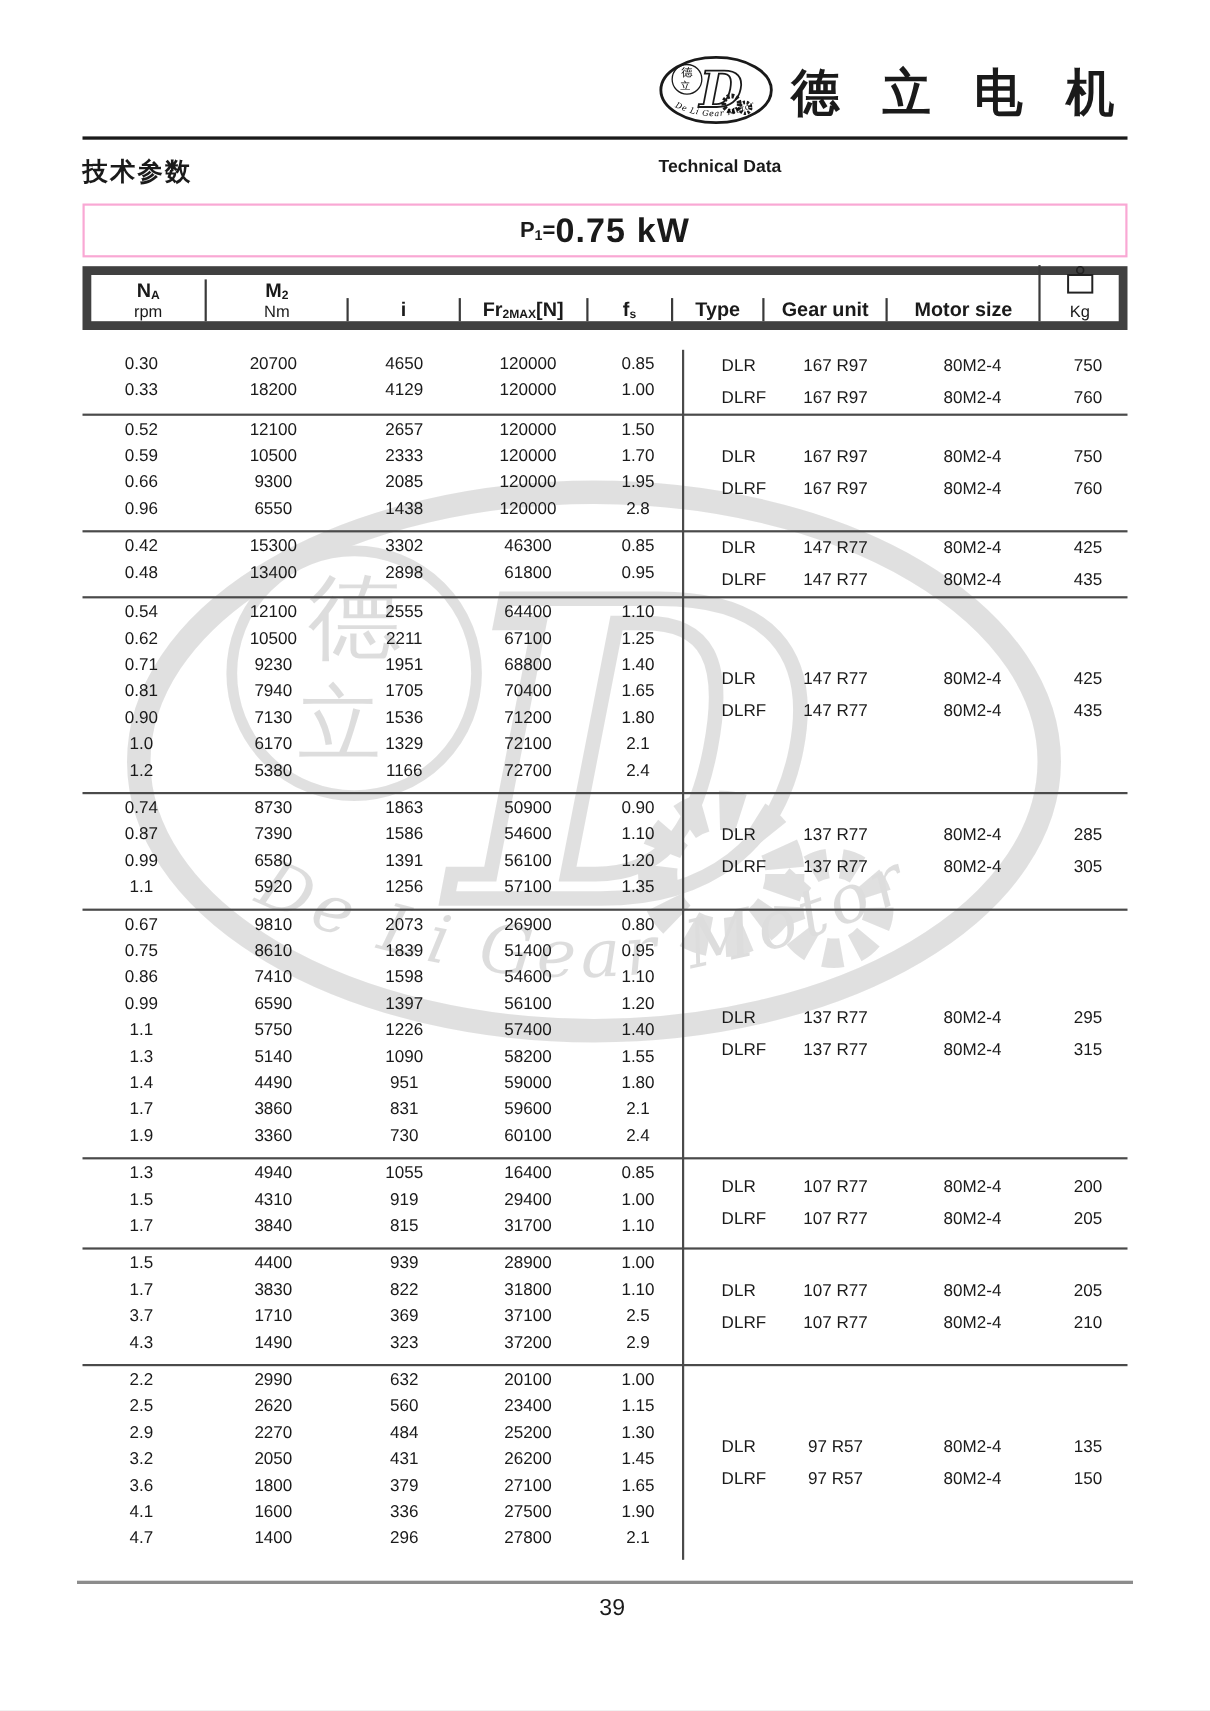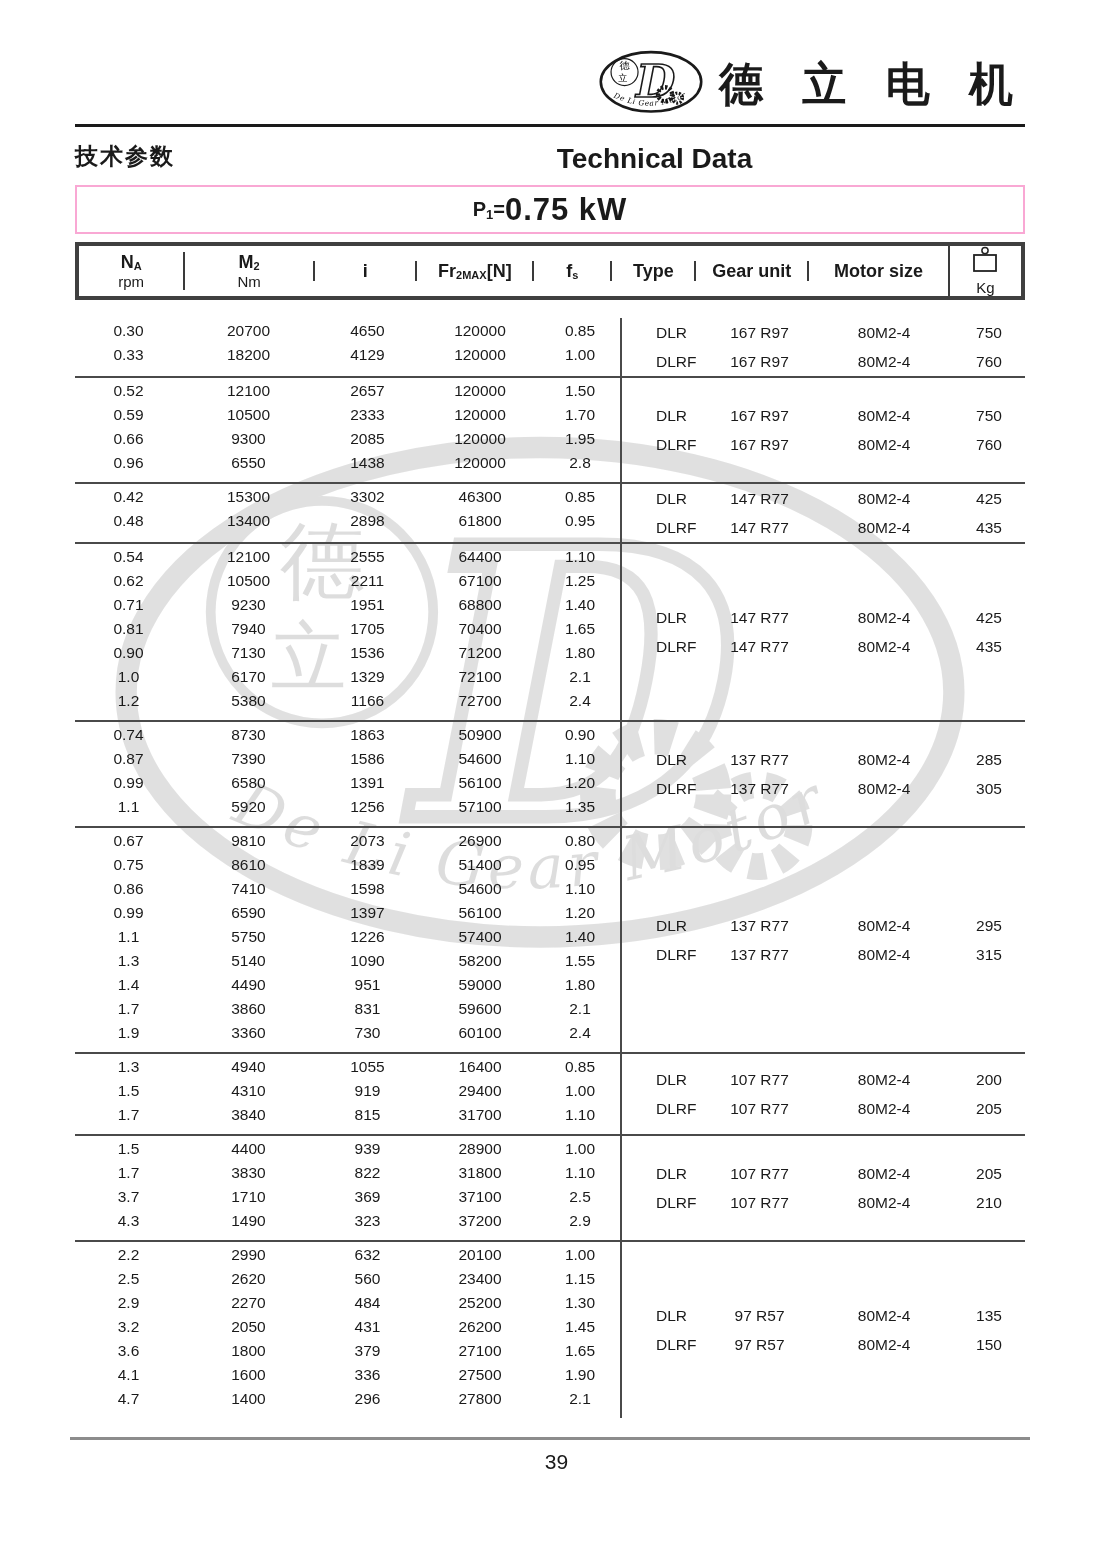--- a/index.html
+++ b/index.html
@@ -12,29 +12,29 @@
   }
   .content { position:relative; z-index:1; padding:0 75px; }
 
   
   .logo-row { display:flex; justify-content:flex-end; align-items:center; padding-top:44px; height:124px; gap:14px; }
   .brand-cn { font-family:"DejaVu Serif","Liberation Serif",serif; font-size:44px; font-weight:bold; letter-spacing:12px; white-space:nowrap; transform:scaleY(1.05); }
   .top-rule { border-top:3px solid #1a1a1a; }
 
   .section-row { position:relative; margin-top:14px; height:34px; }
   .section-cn { position:absolute; left:0; top:0; font-size:23px; font-weight:bold; letter-spacing:2px; }
-  .section-en { position:absolute; left:61%; top:2px; transform:translateX(-50%); font-size:28px; font-weight:bold; }
+  .section-en { position:absolute; left:61%; top:2px; transform:translateX(-50%); font-size:16px; font-weight:bold; }
 
   .power-box { margin-top:10px; height:49px; border:2px solid #f9a8d4; display:flex; justify-content:center; align-items:center; }
   .p-prefix { font-size:20px; font-weight:bold; }
   .p-prefix sub { font-size:13px; vertical-align:baseline; position:relative; top:3px; }
   .p-value { font-size:31px; font-weight:bold; margin-left:0; letter-spacing:1px; }
 
   
-  .thead { margin-top:8px; height:58px; border:4px solid #404040; display:flex; align-items:center; }
+  .thead { margin-top:8px; height:58px; border:8px solid #404040; display:flex; align-items:flex-end; }
   .hcell { display:flex; flex-direction:column; justify-content:center; align-items:center; border-left:2px solid #3a3a3a; line-height:1.15; }
   .hcell:first-child { border-left:none; }
   .hmain { font-size:18px; font-weight:bold; }
   .hmain sub { font-size:11px; vertical-align:baseline; position:relative; top:2px; font-weight:bold; }
   .hunit { font-size:15px; font-weight:normal; }
   .hcell.kg .hunit { margin-top:1px; }
 
   
   .c0{width:107px} .c1{width:133px} .c2{width:105px} .c3{width:120px} .c4{width:80px}
   .c5{width:86px} .c6{width:116px} .c7{width:144px} .c8{width:75px}

